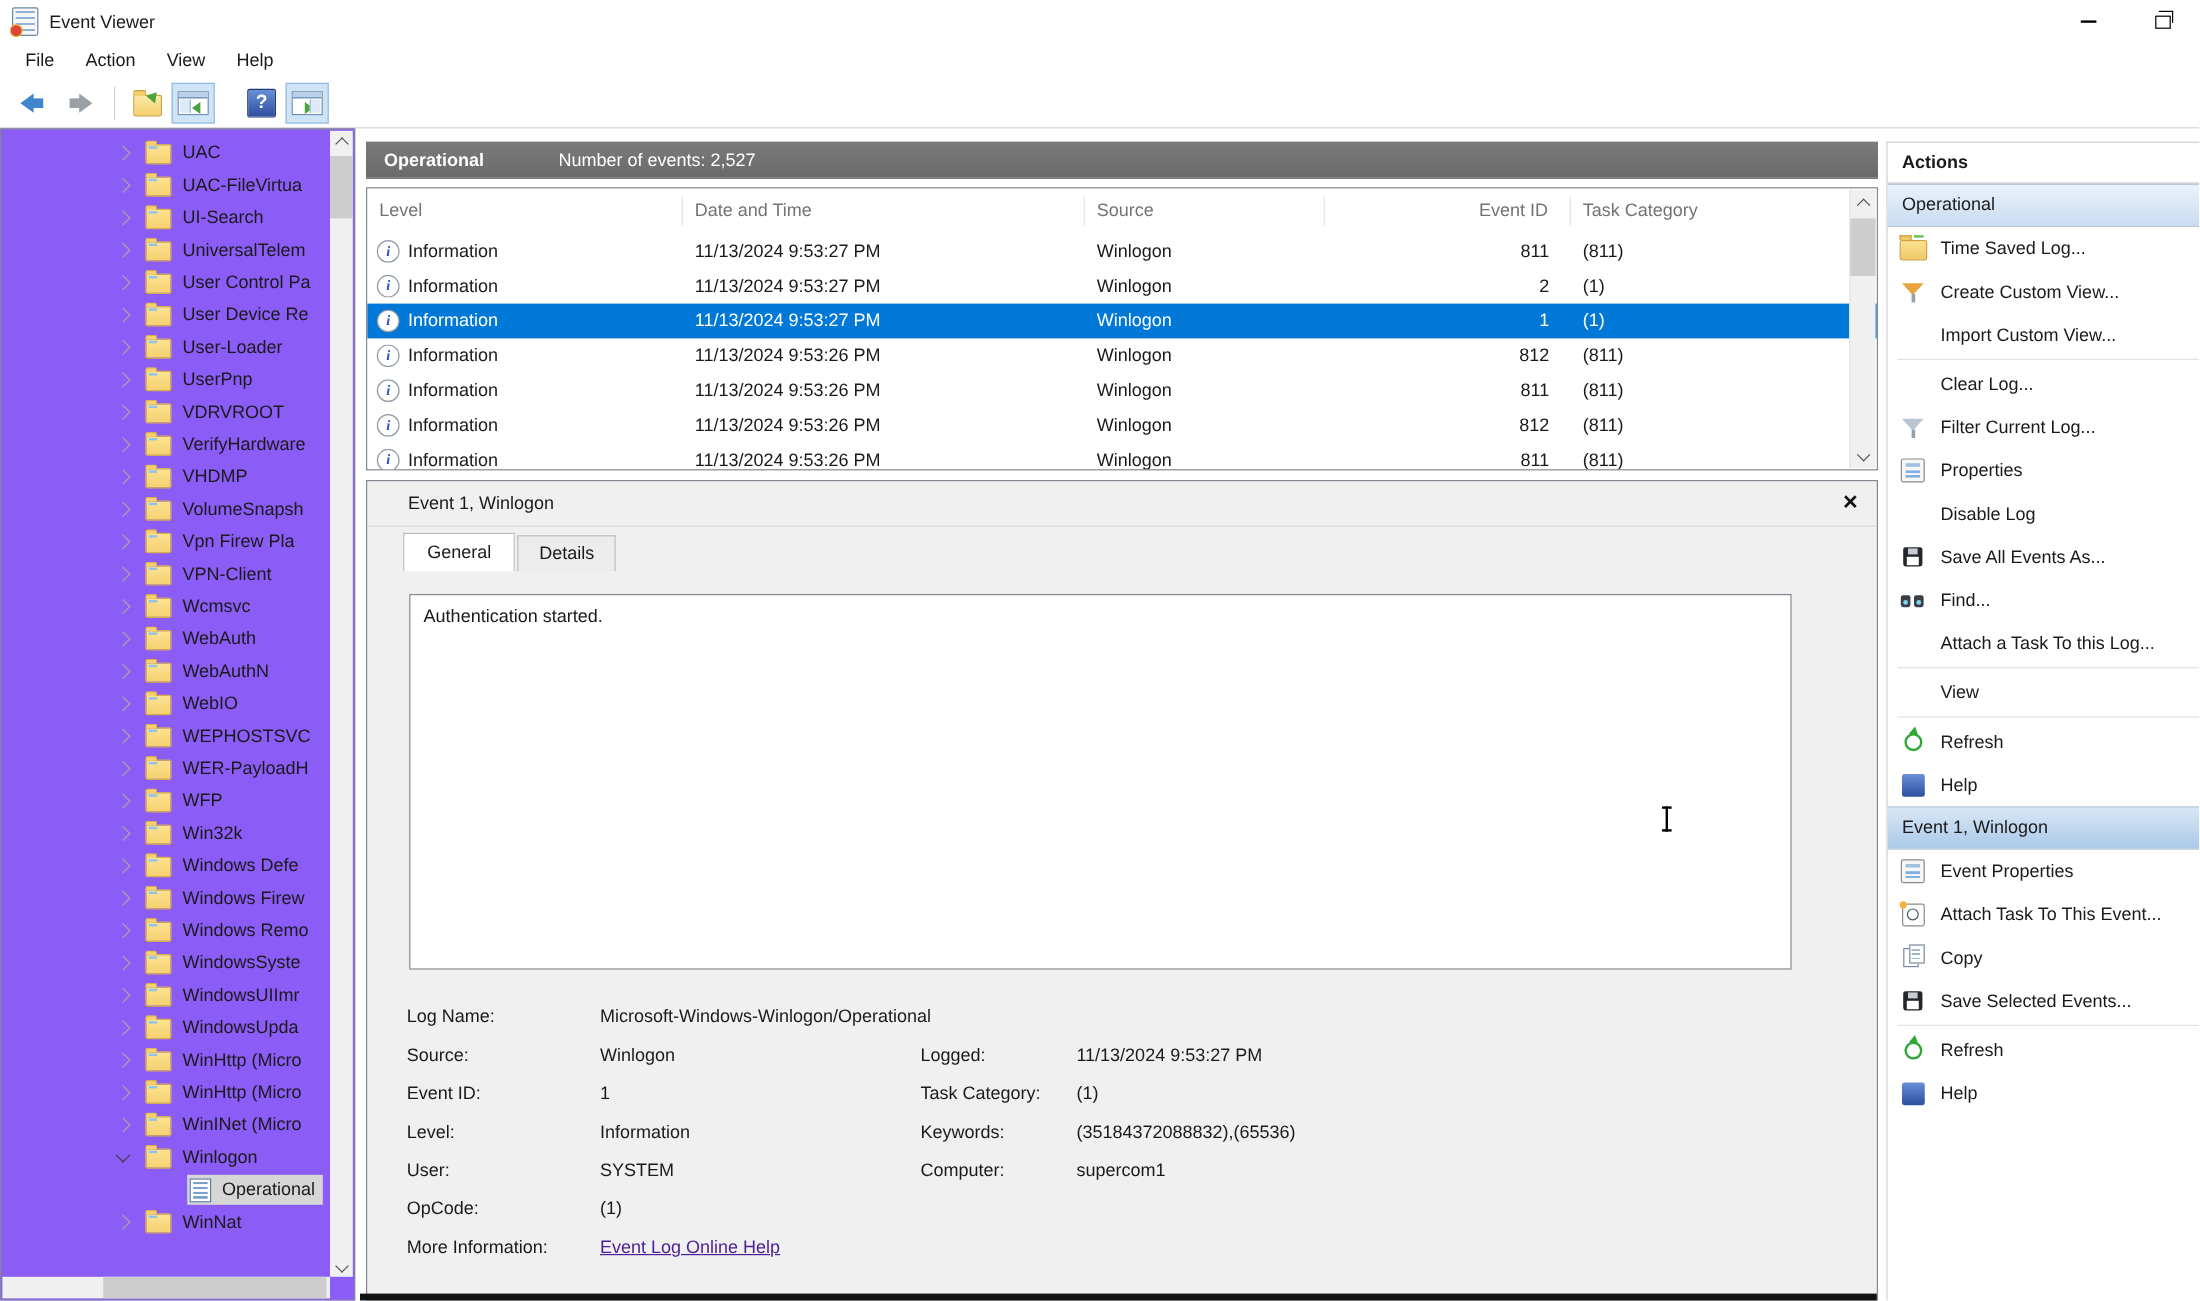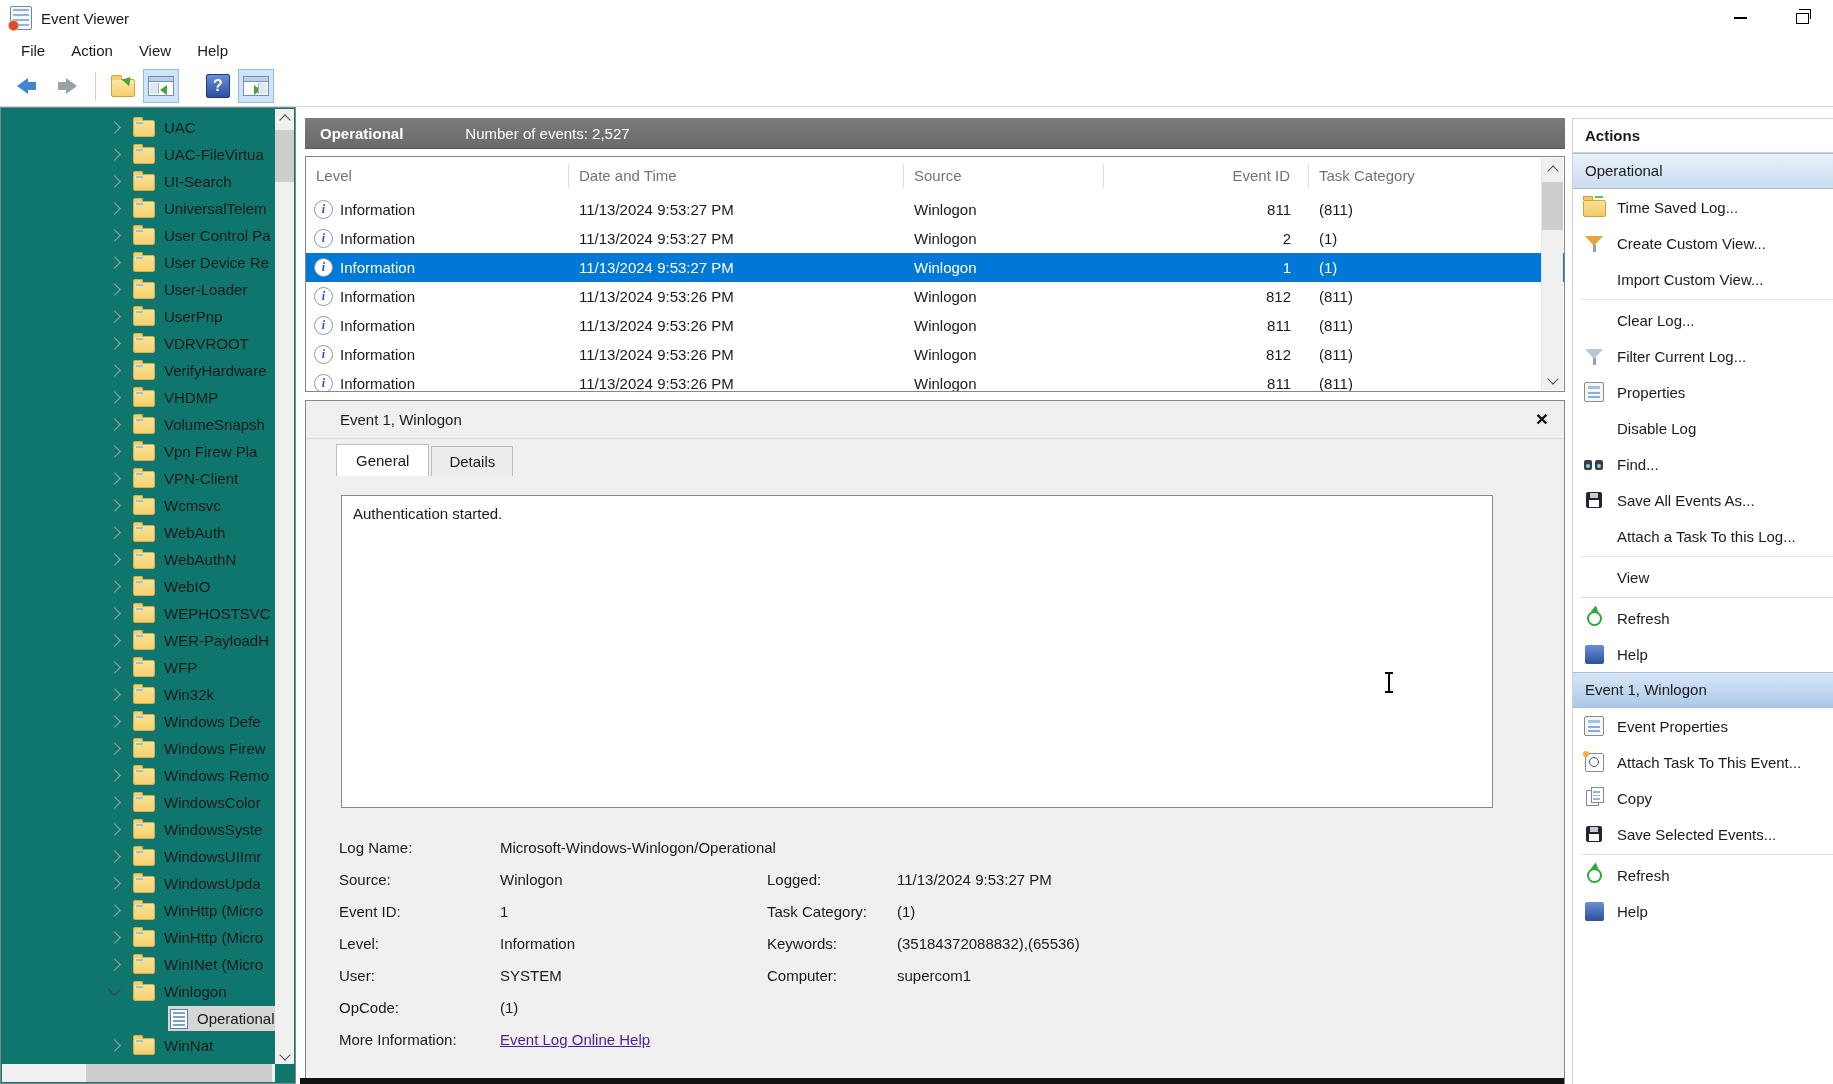--- a/index.html
+++ b/index.html
@@ -45,21 +45,21 @@
   .pane-ic .tri{position:absolute;top:8px;border-top:5px solid transparent;border-bottom:5px solid transparent;}
   .pane-ic.left-pane .tri{left:11px;border-right:7px solid #4aa33c;}
   .pane-ic.right-pane .tri{left:10px;border-left:7px solid #4aa33c;}
   .tb-help{width:24px;height:24px;background:linear-gradient(#6a8fd8,#2c4f9e);color:#fff;font-weight:bold;font-size:16px;
      display:flex;align-items:center;justify-content:center;border-radius:2px;border:1px solid #1f3a78;box-sizing:border-box;}
 
   
   .main{position:absolute;top:107px;left:0;right:0;bottom:0;display:flex;}
 
   
-  .sidebar{width:296px;flex:none;border:1px solid #828790;box-sizing:border-box;position:relative;overflow:hidden;background:#0f766e;padding-left:12px;}
+  .sidebar{width:296px;flex:none;border:1px solid #828790;box-sizing:border-box;position:relative;overflow:hidden;background:#8b5cf6;}
   .tree{padding-top:6px;}
   .tree-row{height:27px;display:flex;align-items:center;white-space:nowrap;overflow:hidden;width:276px;padding-left:97px;box-sizing:content-box;}
   .tree-row.child{padding-left:155px;}
   .chev{width:8px;height:8px;border-right:1.6px solid #a6a6a6;border-bottom:1.6px solid #a6a6a6;transform:rotate(-45deg);flex:none;margin-right:12px;}
   .chev.down{transform:rotate(45deg);border-color:#3f3f3f;margin-top:-4px;}
   .row-inner{display:flex;align-items:center;height:25px;padding:0 6px 0 2px;}
   .tree-row.selected .row-inner{background:#d6d6d6;}
   .icn-folder{width:20px;height:15px;background:linear-gradient(#fce291,#f5d170);border:1px solid #d8ad4e;border-radius:2px;position:relative;margin:2px 9px 0 0;flex:none;}
   .icn-folder::before{content:"";position:absolute;top:-4px;left:-1px;width:8px;height:3px;background:#f5d170;border:1px solid #d8ad4e;border-bottom:none;border-radius:2px 2px 0 0;}
   .icn-folder::after{content:"";position:absolute;top:1px;left:2px;width:7px;height:2px;background:#8fc3e8;}
@@ -426,27 +426,20 @@
           </div>
 
           <div class="tree-row">
             <span class="chev"></span>
             <span class="row-inner">
               <span class="icn-folder"></span>
               <span>Windows Remo</span>
             </span>
           </div>
 
-          <div class="tree-row">
-            <span class="chev"></span>
-            <span class="row-inner">
-              <span class="icn-folder"></span>
-              <span>WindowsColor</span>
-            </span>
-          </div>
 
           <div class="tree-row">
             <span class="chev"></span>
             <span class="row-inner">
               <span class="icn-folder"></span>
               <span>WindowsSyste</span>
             </span>
           </div>
 
           <div class="tree-row">
@@ -773,33 +766,33 @@
                 <span class="icn-none"></span>
               </span>
               <span class="ai-label">Disable Log</span>
             </div>
 
           </div>
 
           <div>
             <div class="action-item">
               <span class="ai-icon">
+                <span class="icn-save"></span>
+              </span>
+              <span class="ai-label">Save All Events As...</span>
+            </div>
+
+          </div>
+
+          <div>
+            <div class="action-item">
+              <span class="ai-icon">
                 <span class="icn-find"></span>
               </span>
               <span class="ai-label">Find...</span>
-            </div>
-
-          </div>
-
-          <div>
-            <div class="action-item">
-              <span class="ai-icon">
-                <span class="icn-save"></span>
-              </span>
-              <span class="ai-label">Save All Events As...</span>
             </div>
 
           </div>
 
           <div>
             <div class="action-item">
               <span class="ai-icon">
                 <span class="icn-none"></span>
               </span>
               <span class="ai-label">Attach a Task To this Log...</span>

